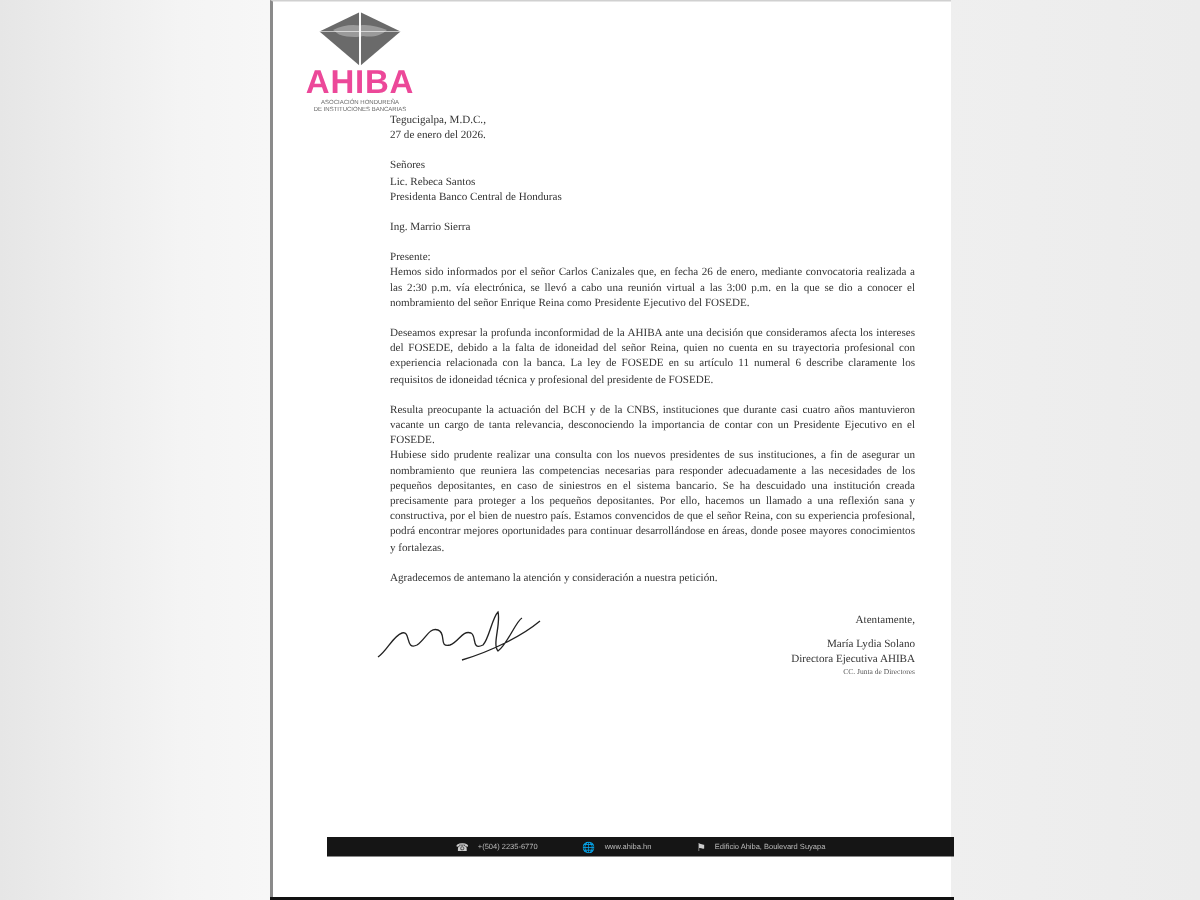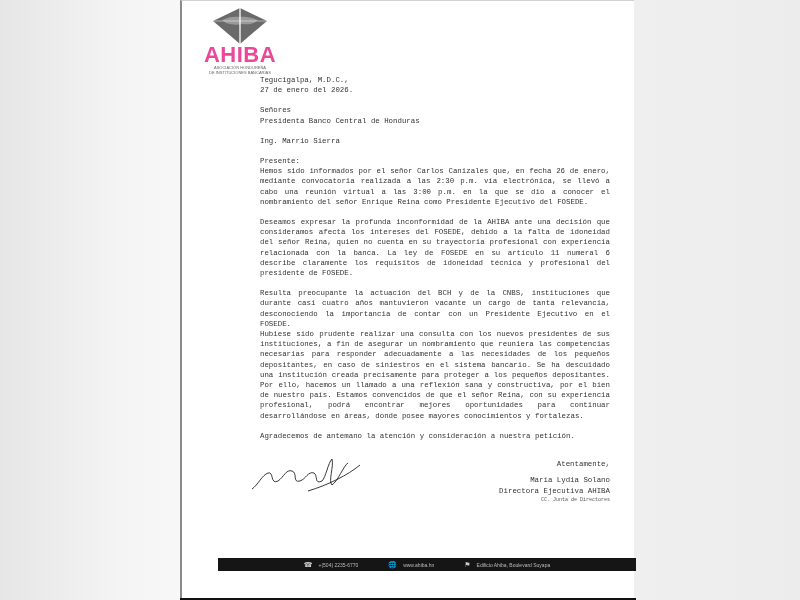--- a/index.html
+++ b/index.html
@@ -28,21 +28,21 @@
     text-align: center; color: #ec4899; line-height: 20px;
   }
   .logo .sub {
     font-family: "Liberation Sans", sans-serif;
     font-size: 4px; color: #666; text-align: center; line-height: 5px;
     text-transform: uppercase;
   }
   .body {
     position: absolute; left: 78px; top: 74px; width: 350px;
     font-size: 7.4px; line-height: 10.2px;
-    font-family: Liberation Mono, monospace;
+    font-family: Liberation Serif, serif;
     color: #333;
   }
   .body p { margin: 0; }
   .justify { text-align: justify; }
   .gap { height: 10px; }
   .signature-area { position: relative; margin-top: 8px; text-align: right; }
   .sig-scribble {
     position: absolute; left: -12px; top: -4px; width: 120px; height: 40px;
     pointer-events: none;
   }
@@ -75,20 +75,21 @@
     <div class="wordmark">AHIBA</div>
     <div class="sub">Asociación Hondureña</div>
     <div class="sub">de Instituciones Bancarias</div>
   </div>
 
   <div class="body">
     <p>Tegucigalpa, M.D.C.,</p>
     <p>27 de enero del 2026.</p>
     <div class="gap"></div>
     <p>Señores</p>
+    <p>Lic. Rebeca Santos</p>
     <p>Presidenta Banco Central de Honduras</p>
     <div class="gap"></div>
     <p>Ing. Marrio Sierra</p>
     <div class="gap"></div>
     <p>Presente:</p>
     <p class="justify">Hemos sido informados por el señor Carlos Canizales que, en fecha 26 de enero, mediante convocatoria realizada a las 2:30 p.m. vía electrónica, se llevó a cabo una reunión virtual a las 3:00 p.m. en la que se dio a conocer el nombramiento del señor Enrique Reina como Presidente Ejecutivo del FOSEDE.</p>
     <div class="gap"></div>
     <p class="justify">Deseamos expresar la profunda inconformidad de la AHIBA ante una decisión que consideramos afecta los intereses del FOSEDE, debido a la falta de idoneidad del señor Reina, quien no cuenta en su trayectoria profesional con experiencia relacionada con la banca. La ley de FOSEDE en su artículo 11 numeral 6 describe claramente los requisitos de idoneidad técnica y profesional del presidente de FOSEDE.</p>
     <div class="gap"></div>
     <p class="justify">Resulta preocupante la actuación del BCH y de la CNBS, instituciones que durante casi cuatro años mantuvieron vacante un cargo de tanta relevancia, desconociendo la importancia de contar con un Presidente Ejecutivo en el FOSEDE.</p>

